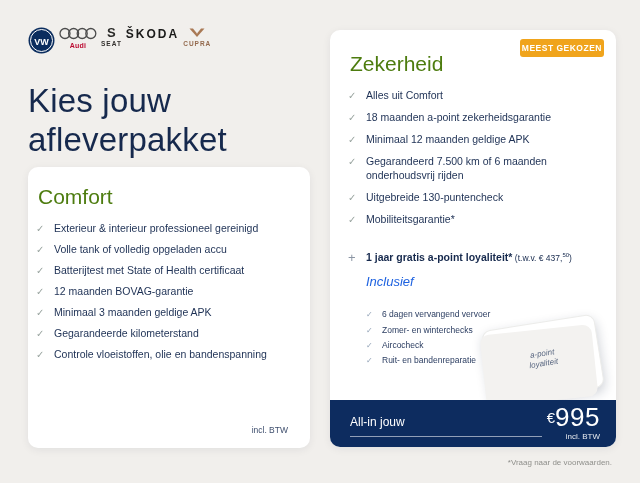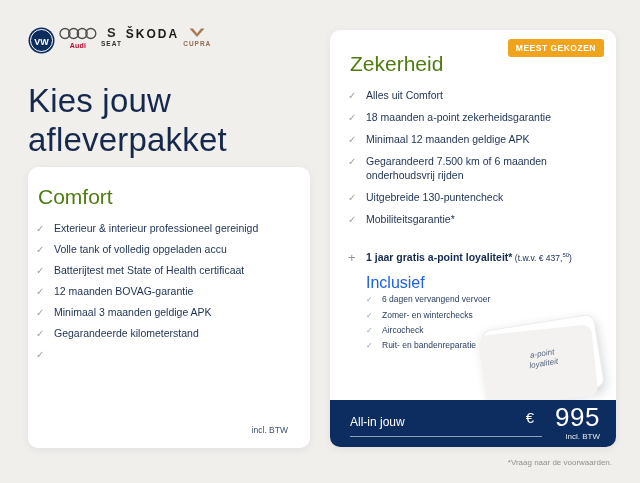--- a/index.html
+++ b/index.html
@@ -25,52 +25,52 @@
   .card{position:absolute;background:#fff;border-radius:10px;box-shadow:0 2px 8px rgba(20,30,60,0.07);}
   .comfort-card{left:28px;top:167px;width:282px;height:281px;box-sizing:border-box;padding:18px 8px;}
   .zekerheid-card{left:330px;top:30px;width:286px;height:417px;box-sizing:border-box;padding:22px 18px 0 18px;overflow:hidden;}
 
   .card-title{margin:0 0 13px 2px;font-size:21px;font-weight:500;color:#4d7c0f;}
   .checklist{list-style:none;margin:0;padding:0;}
   .check-item{display:flex;gap:7px;margin-bottom:7px;font-size:10.5px;line-height:1.32;color:#1d3054;}
   .zekerheid-card .check-item{font-weight:500;margin-bottom:8px;}
   .check{color:#9aa5a0;font-size:10px;line-height:1.4;flex:0 0 11px;}
 
-  .badge{position:absolute;top:9px;right:12px;background:#f0a41c;color:#fff;font-size:8.5px;font-weight:700;letter-spacing:0.5px;padding:4px 8px;border-radius:3px;}
+  .badge{position:absolute;top:9px;right:12px;background:#f0a41c;color:#fff;font-size:8.5px;font-weight:700;letter-spacing:0.5px;padding:4px 2px;border-radius:3px;}
 
   .price-block{position:absolute;right:22px;bottom:13px;text-align:right;}
   .price-line{color:#16294d;white-space:nowrap;}
   .euro{font-size:17px;font-weight:400;vertical-align:3px;}
   .amount{font-size:29px;font-weight:400;letter-spacing:0.5px;}
   .price-note{font-size:8.5px;color:#3f4f6e;}
 
   
   .loyalty-row{display:flex;gap:7px;margin-top:24px;align-items:flex-start;}
   .plus{color:#8b95a4;font-size:13px;line-height:13px;flex:0 0 11px;}
   .loyalty-text{font-size:10.5px;color:#16294d;line-height:1.3;}
   .loyalty-bold{font-weight:700;}
   .loyalty-value{font-size:8.5px;font-weight:400;}
   .loyalty-value sup{font-size:6px;}
 
   .inclusief{margin:10px 0 0 18px;}
-  .inclusief-title{color:#1e62e0;font-size:16px;font-weight:500;margin-bottom:2px;}
+  .inclusief-title{color:#1e62e0;font-size:13px;font-weight:500;margin-bottom:20px;font-style:italic;}
   .checklist.small .check-item{font-size:8.5px;margin-bottom:4px;font-weight:400;color:#2a3c60;}
   .checklist.small .check{font-size:8px;flex:0 0 9px;color:#8fa0b5;}
 
   .loyalty-card{position:absolute;right:16px;top:292px;width:112px;height:72px;background:#fff;border-radius:9px;transform:rotate(-9deg);box-shadow:0 5px 12px rgba(20,30,60,0.22);border:1px solid #ececea;display:flex;align-items:center;justify-content:center;}
   .loyalty-card::before{content:"";position:absolute;left:-5px;top:6px;width:112px;height:72px;background:#f3f2f0;border-radius:9px;transform:rotate(3deg);z-index:-1;}
   .loyalty-card-inner{font-size:8px;font-style:italic;color:#5c6a83;text-align:center;line-height:1.3;}
 
   
   .card-footer{position:absolute;left:0;right:0;bottom:0;height:47px;background:#0d2c5f;}
   .footer-label{position:absolute;left:20px;top:15px;font-size:12px;color:#fff;font-weight:400;}
   .footer-line{position:absolute;left:20px;bottom:10px;width:192px;height:1px;background:rgba(255,255,255,0.55);}
   .footer-price{position:absolute;right:16px;top:2px;text-align:right;color:#fff;}
   .footer-price .euro{font-size:15px;vertical-align:3px;color:#fff;}
-  .footer-price .amount{font-size:26px;font-weight:500;color:#fff;letter-spacing:0.5px;margin-left:21px;}
+  .footer-price .amount{font-size:26px;font-weight:500;color:#fff;letter-spacing:0.5px;}
   .footer-price .price-note{font-size:8px;color:rgba(255,255,255,0.9);margin-top:-1px;}
 
   .footnote{position:absolute;right:28px;top:458px;font-size:8px;color:#8f8f8b;}
 </style>
 </head>
 <body>
 
 <div class="brand-row">
   <div class="brand">
     <svg width="27" height="27" viewBox="0 0 27 27">
@@ -133,20 +133,21 @@
     <li class="check-item">
         <span class="check">✓</span>
         <span>Minimaal 3 maanden geldige APK</span>
       </li>
     <li class="check-item">
         <span class="check">✓</span>
         <span>Gegarandeerde kilometerstand</span>
       </li>
     <li class="check-item">
         <span class="check">✓</span>
+        <span>Controle vloeistoffen, olie en bandenspanning</span>
       </li>
   </ul>
   <div class="price-block">
     <div class="price-note">incl. BTW</div>
   </div>
 </div>
 
 <div class="card zekerheid-card">
   <div class="badge">MEEST GEKOZEN</div>
   <h2 class="card-title">Zekerheid</h2>

